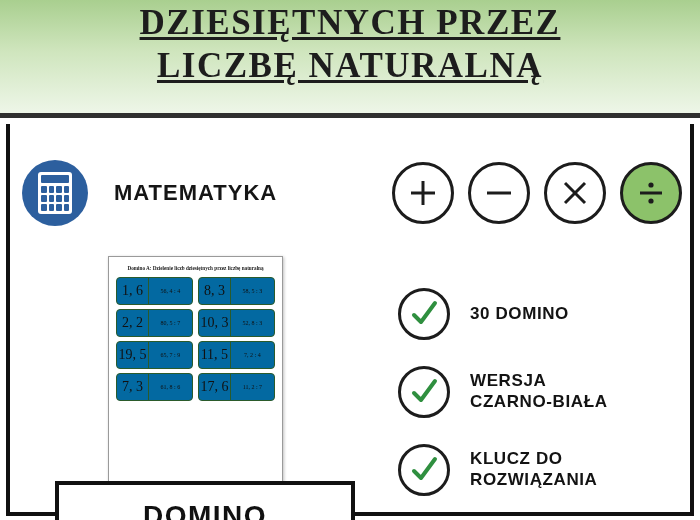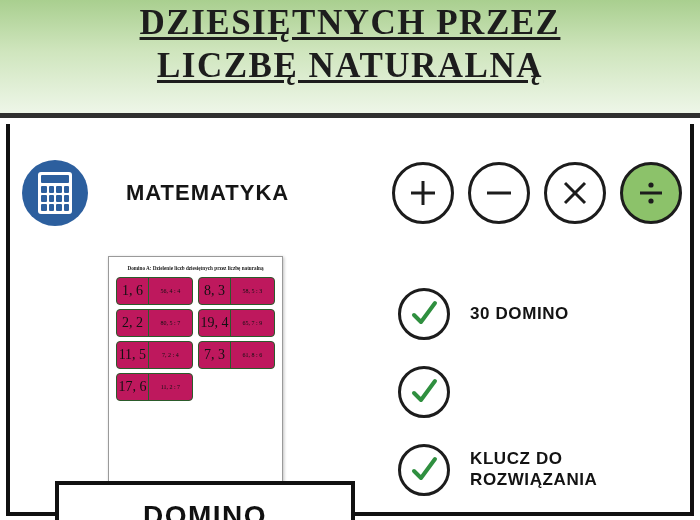--- a/index.html
+++ b/index.html
@@ -104,21 +104,21 @@
   .calc-keys i {
     background: #2c5f9e;
     border-radius: 1px;
     display: block;
   }
   .subject-label {
     font-size: 22px;
     font-weight: bold;
     letter-spacing: 1px;
     color: #151515;
-    margin-left: 38px;
+    margin-left: 26px;
     flex: 0 0 auto;
   }
   .ops {
     margin-left: auto;
     display: flex;
     align-items: center;
     gap: 14px;
   }
   .op {
     width: 62px; height: 62px;
@@ -160,21 +160,21 @@
     position: relative;
     display: grid;
     grid-template-columns: 1fr 1fr;
     gap: 4px 5px;
   }
   .domino {
     display: flex;
     align-items: center;
     border: 1.2px solid #2b5b2b;
     border-radius: 4px;
-    background: #be185d;
+    background: #0369a1;
     height: 28px;
     box-sizing: border-box;
     overflow: hidden;
   }
   .domino .left {
     flex: 0 0 41%;
     font-family: "Liberation Serif", serif;
     font-size: 14px;
     color: #111111;
     text-align: center;
@@ -325,21 +325,25 @@
       </div>
       <div class="domino">
         <div class="left">8, 3</div>
         <div class="right">58, 5 : 3</div>
       </div>
       <div class="domino">
         <div class="left">2, 2</div>
         <div class="right">80, 5 : 7</div>
       </div>
       <div class="domino">
-        <div class="left">19, 4</div>
+        <div class="left">10, 3</div>
+        <div class="right">52, 8 : 3</div>
+      </div>
+      <div class="domino">
+        <div class="left">19, 5</div>
         <div class="right">65, 7 : 9</div>
       </div>
       <div class="domino">
         <div class="left">11, 5</div>
         <div class="right">7, 2 : 4</div>
       </div>
       <div class="domino">
         <div class="left">7, 3</div>
         <div class="right">61, 8 : 6</div>
       </div>
@@ -361,20 +365,22 @@
       </div>
       <div class="feature-text" style="white-space: pre-line; text-align: right;">30 DOMINO</div>
     </div>
 
     <div class="feature">
       <div class="check-circle">
         <svg width="32" height="32" viewBox="0 0 32 32" aria-hidden="true">
           <path d="M6 17 L13 24 L27 5" fill="none" stroke="#2f8f3f" stroke-width="4" stroke-linecap="round" stroke-linejoin="round"></path>
         </svg>
       </div>
+      <div class="feature-text" style="white-space: pre-line;">WERSJA
+CZARNO-BIAŁA</div>
     </div>
 
     <div class="feature">
       <div class="check-circle">
         <svg width="32" height="32" viewBox="0 0 32 32" aria-hidden="true">
           <path d="M6 17 L13 24 L27 5" fill="none" stroke="#2f8f3f" stroke-width="4" stroke-linecap="round" stroke-linejoin="round"></path>
         </svg>
       </div>
       <div class="feature-text" style="white-space: pre-line;">KLUCZ DO
 ROZWIĄZANIA</div>

